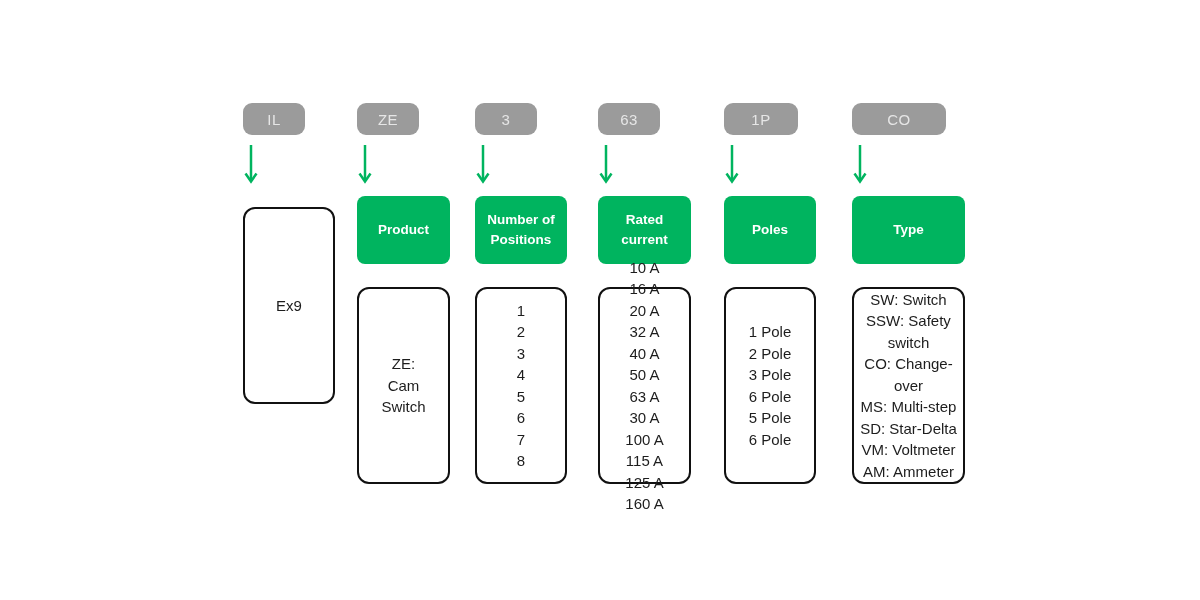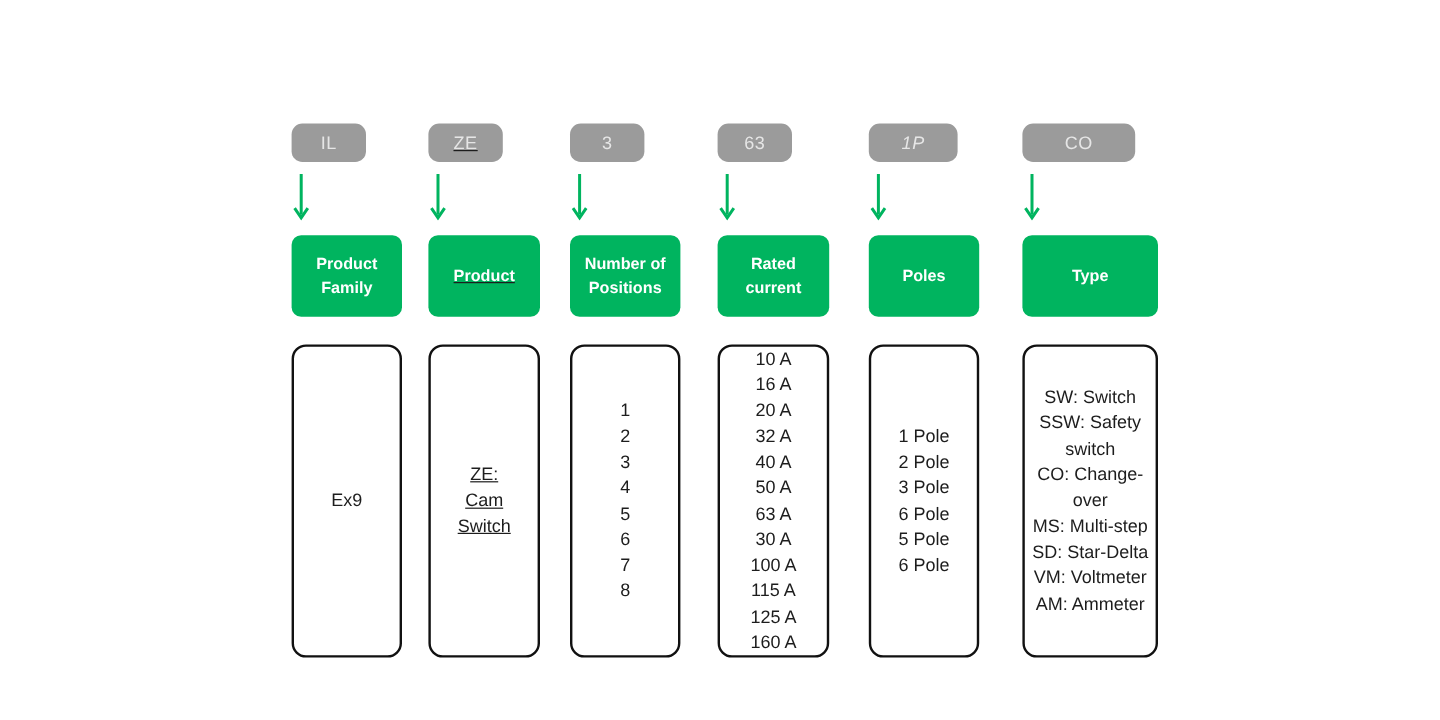--- a/index.html
+++ b/index.html
@@ -15,64 +15,63 @@
     width:1200px;height:600px;position:relative;overflow:hidden;
     font-family:"Liberation Sans","DejaVu Sans",sans-serif;
     color:var(--ink);
   }
   .diagram{position:absolute;inset:0;}
   .column{
     position:absolute;top:103px;
     display:flex;flex-direction:column;align-items:flex-start;
   }
   .col-0{left:243px;width:92px;}
-  .col-1{left:357px;width:93px;text-decoration:underline;}
+  .col-1{left:357px;width:93px;}
   .col-2{left:475px;width:92px;}
   .col-3{left:598px;width:93px;border-radius:20px;}
   .col-4{left:724px;width:92px;}
   .col-5{left:852px;width:113px;}
 
   .badge{
     height:32px;border-radius:9px;background:var(--badge-gray);
     color:var(--badge-text);font-size:15px;letter-spacing:.5px;
     display:flex;align-items:center;justify-content:center;
   }
   .col-0 .badge,.col-1 .badge,.col-2 .badge,.col-3 .badge{width:62px;}
-  .col-4 .badge{width:74px;font-style:italic;}
+  .col-4 .badge{width:74px;}
   .col-5 .badge{width:94px;}
 
   .arrow{margin-top:9px;width:16px;height:40px;color:var(--green);flex:none;}
 
   .label-box{
     margin-top:12px;width:100%;height:68px;border-radius:8px;
     background:var(--green);color:#ffffff;
     font-weight:bold;font-size:13.5px;line-height:20px;text-align:center;
     display:flex;align-items:center;justify-content:center;
     padding:0 6px;
   }
   .options-box{
-    margin-top:23px;width:100%;height:261px;
+    margin-top:23px;width:100%;height:197px;
     background:#ffffff;border:2px solid var(--box-border);border-radius:12px;
     display:flex;flex-direction:column;align-items:center;justify-content:center;
     text-align:center;font-size:15px;line-height:21.5px;color:var(--ink);
     padding:0 2px;
   }
   .option-item{white-space:pre-line;}
 </style>
 </head>
 <body>
 
 <div class="diagram">
   <div class="column col-0">
     <div class="badge">IL</div>
     <svg class="arrow" viewBox="0 0 16 40" xmlns="http://www.w3.org/2000/svg" aria-hidden="true">
       <line x1="8" y1="1" x2="8" y2="35" stroke="currentColor" stroke-width="2.5"></line>
       <polyline points="2.5,29.5 8,37.5 13.5,29.5" fill="none" stroke="currentColor" stroke-width="2.5"></polyline>
     </svg>
-    <div class="label-box">Product Family</div>
     <div class="options-box">
         <div class="option-item">Ex9</div>
       </div>
   </div>
 
   <div class="column col-1">
     <div class="badge">ZE</div>
     <svg class="arrow" viewBox="0 0 16 40" xmlns="http://www.w3.org/2000/svg" aria-hidden="true">
       <line x1="8" y1="1" x2="8" y2="35" stroke="currentColor" stroke-width="2.5"></line>
       <polyline points="2.5,29.5 8,37.5 13.5,29.5" fill="none" stroke="currentColor" stroke-width="2.5"></polyline>

